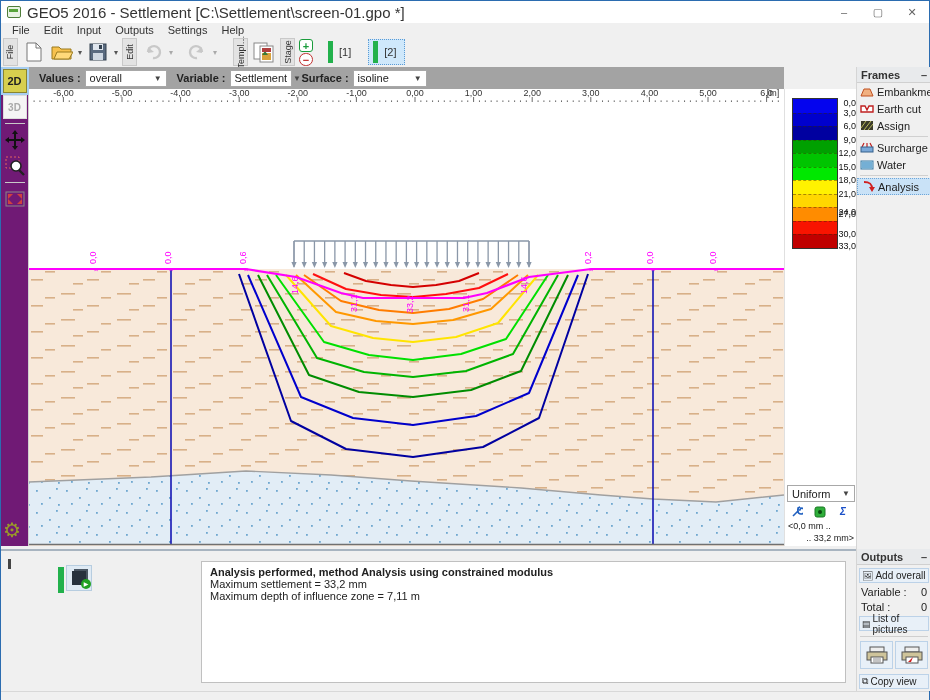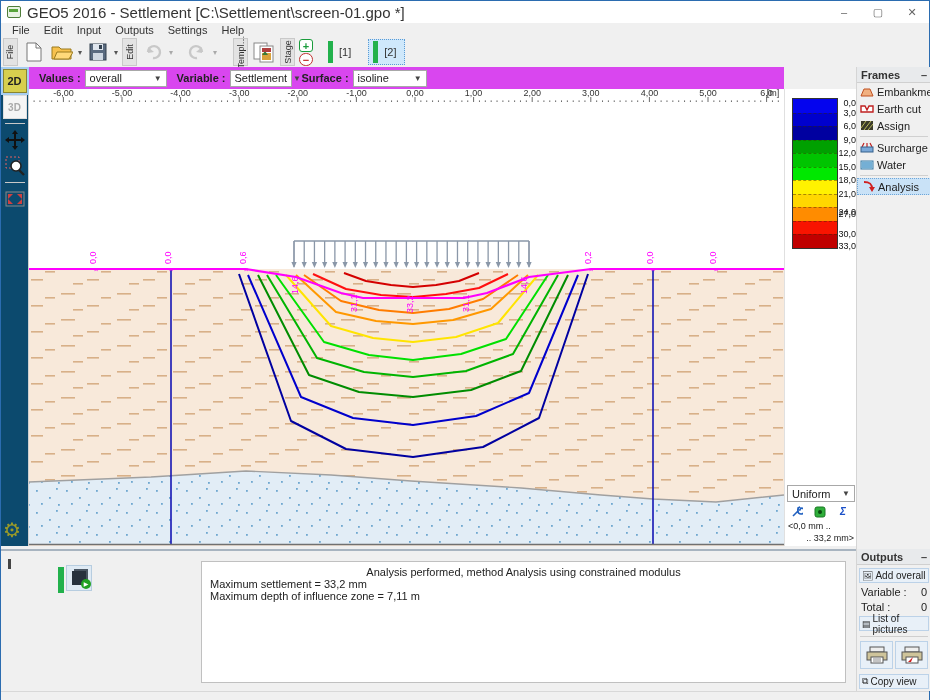--- a/index.html
+++ b/index.html
@@ -27,27 +27,27 @@
   .disabled { opacity:.45; }
   .plusminus { display:flex; flex-direction:column; justify-content:center; height:28px; margin:0 2px; }
   .pm { width:14px; height:13px; font-size:11px; line-height:12px; text-align:center; font-weight:bold; }
   .pm.plus { color:#1a9c3c; border:1px solid #1a9c3c; border-radius:3px; margin-bottom:1px; background:#fff;}
   .pm.minus { color:#c03030; border:1px solid #c03030; border-radius:7px; background:#fff;}
   .stage-btn { height:26px; display:flex; align-items:center; margin-left:8px; padding:0 8px 0 4px; border:1px solid transparent; color:#333; }
   .stage-btn .gbar { width:5px; height:22px; background:#22b14c; margin-right:6px; }
   .stage-btn.active { background:#cfe8fb; border:1px dotted #5b9bd5; }
 
   
-  #optionsbar { position:absolute; left:28px; top:66px; width:755px; height:22px; background:#d946ef; display:flex; align-items:center; }
+  #optionsbar { position:absolute; left:28px; top:66px; width:755px; height:22px; background:#a3a3a3; display:flex; align-items:center; }
   .opt-label { font-weight:bold; color:#222; margin-left:10px; margin-right:4px; }
   .combo { background:#fff; border:1px solid #a8a8a8; height:17px; display:flex; align-items:center; padding:0 4px; color:#222; }
   .combo .caret { margin-left:auto; font-size:8px; color:#444; padding-left:6px; }
 
   
-  #left-toolbar { position:absolute; left:0; top:66px; width:28px; height:479px; background:#0c4a6e; border-right:1px solid #d0d0d0; }
+  #left-toolbar { position:absolute; left:0; top:66px; width:28px; height:479px; background:#701a75; border-right:1px solid #d0d0d0; }
   .ltbtn { width:24px; height:24px; margin:2px auto; display:flex; align-items:center; justify-content:center; border:1px solid transparent; }
   .lt-sep { width:20px; height:1px; background:#c8c8c8; margin:4px auto; }
   #btn-2d { background:#d7cf4e; border:1px solid #8a8530; outline:2px solid #a8cef0; font-weight:bold; font-size:11px; color:#222; }
   #btn-3d { color:#aaa; font-weight:bold; font-size:10px; background:#f5f5f5; border:1px solid #ddd; }
   #btn-gear { position:absolute; bottom:4px; left:2px; font-size:20px; color:#9a9a28; }
 
   
   #canvas-wrap { position:absolute; left:28px; top:88px; width:755px; height:457px; background:#fff; }
   
   #legend-strip { position:absolute; left:783px; top:88px; width:72px; height:457px; background:#fff; border-left:1px solid #e0e0e0; }
@@ -74,21 +74,21 @@
 
   
   #bottom-panel { position:absolute; left:0; top:548px; width:855px; height:142px; background:#f0f0f0; border-top:2px solid #a8b4c0; }
   #bp-grip { position:absolute; left:7px; top:8px; width:3px; height:10px; background:#444; }
   #bp-greenbar { position:absolute; left:57px; top:16px; width:6px; height:26px; background:#22b14c; }
   #bp-icon { position:absolute; left:65px; top:14px; width:26px; height:26px; background:#dfeaf4; border:1px solid #b7cde0; display:flex; align-items:center; justify-content:center; }
   #bp-icon .sq { width:14px; height:14px; background:#27313d; position:relative; box-shadow:2px -2px 0 #4a5663; }
   #bp-icon .sq:after { content:"▶"; position:absolute; right:-5px; bottom:-4px; width:10px; height:10px; background:#21a121; color:#fff; border-radius:50%; font-size:6px; line-height:10px; text-align:center; }
   #bp-textbox { position:absolute; left:200px; top:10px; width:645px; height:122px; background:#fff; border:1px solid #c0c0c0; padding:4px 8px; }
   .bp-line { color:#222; line-height:12px; }
-  .bp-line.bold { font-weight:normal;text-align:center; }
+  .bp-line.bold { font-weight:bold; }
 
   
   #outputs-panel { position:absolute; left:855px; top:548px; width:75px; height:142px; background:#f0f0f0; border-left:1px solid #d5d5d5; }
   .out-btn { margin:3px 2px 0 2px; height:15px; background:#e8f0f8; border:1px solid #bcd2e8; display:flex; align-items:center; font-size:10px; color:#222; padding:0 2px; }
   .out-btn .oicon { margin-right:2px; font-size:9px; }
   .out-row { display:flex; padding:3px 4px 0 4px; color:#222; }
   .out-row .val { margin-left:auto; }
   .out-sep { height:1px; background:#cfcfcf; margin:5px 3px 2px 3px; }
   .printers { display:flex; justify-content:space-between; padding:2px 3px; }
   .print-btn { width:33px; height:28px; background:#e8f0f8; border:1px solid #bcd2e8; display:flex; align-items:center; justify-content:center; }

